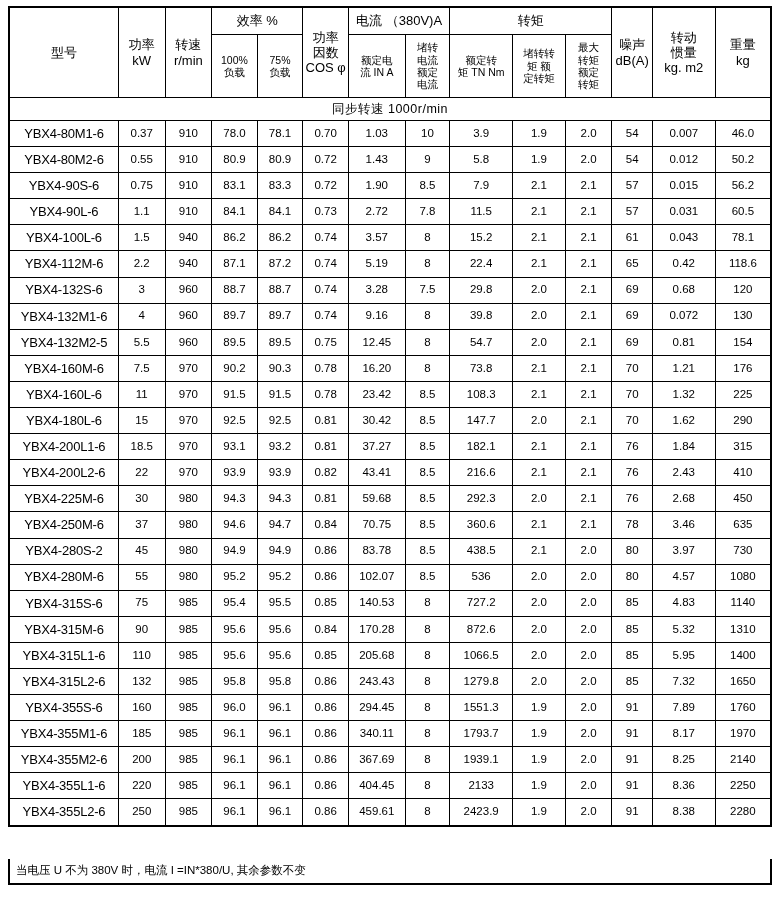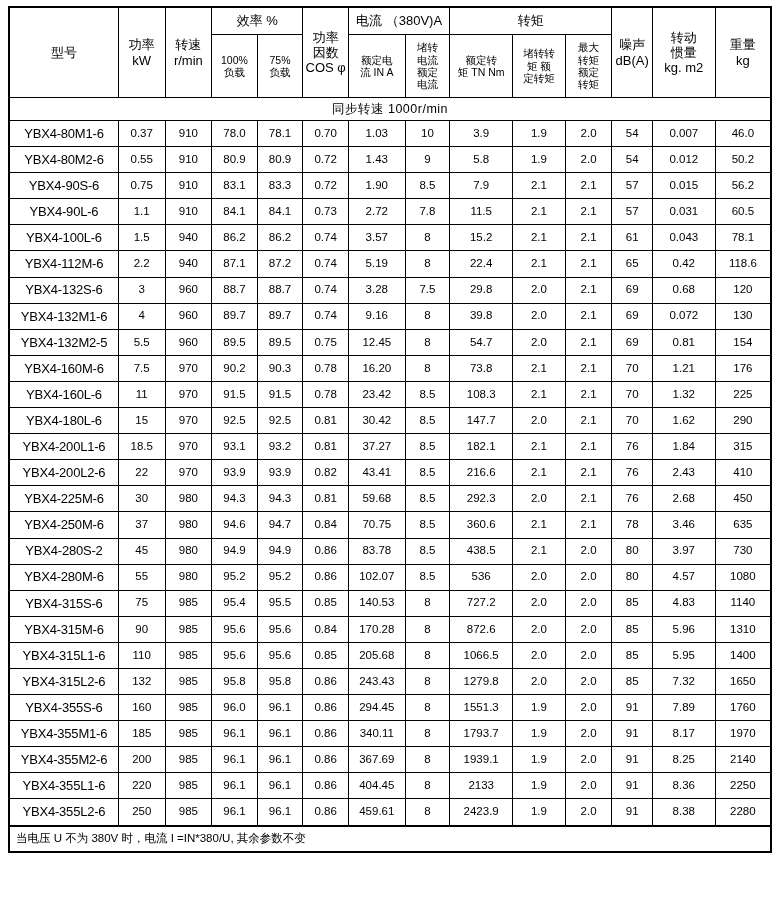--- a/index.html
+++ b/index.html
@@ -66,20 +66,21 @@
     letter-spacing: -0.2px;
   }
   .notes {
     width: 764px;
     box-sizing: border-box;
     border: 2px solid #000;
     border-top: none;
     font-size: 11.5px;
     line-height: 1.5;
     padding: 3px 6px 4px 6px;
+    margin-top: 32px;
   }
   .notes div {
     white-space: nowrap;
   }
   .vstack { display: block; }
 </style>
 </head>
 <body>
 
 <div class="sheet">
@@ -487,21 +488,21 @@
           <td>985</td>
           <td>95.6</td>
           <td>95.6</td>
           <td>0.84</td>
           <td>170.28</td>
           <td>8</td>
           <td>872.6</td>
           <td>2.0</td>
           <td>2.0</td>
           <td>85</td>
-          <td>5.96</td>
+          <td>5.32</td>
           <td>1310</td>
         </tr>
         <tr class="datarow">
           <td class="model">YBX4-315L1-6</td>
           <td>110</td>
           <td>985</td>
           <td>95.6</td>
           <td>95.6</td>
           <td>0.85</td>
           <td>205.68</td>

